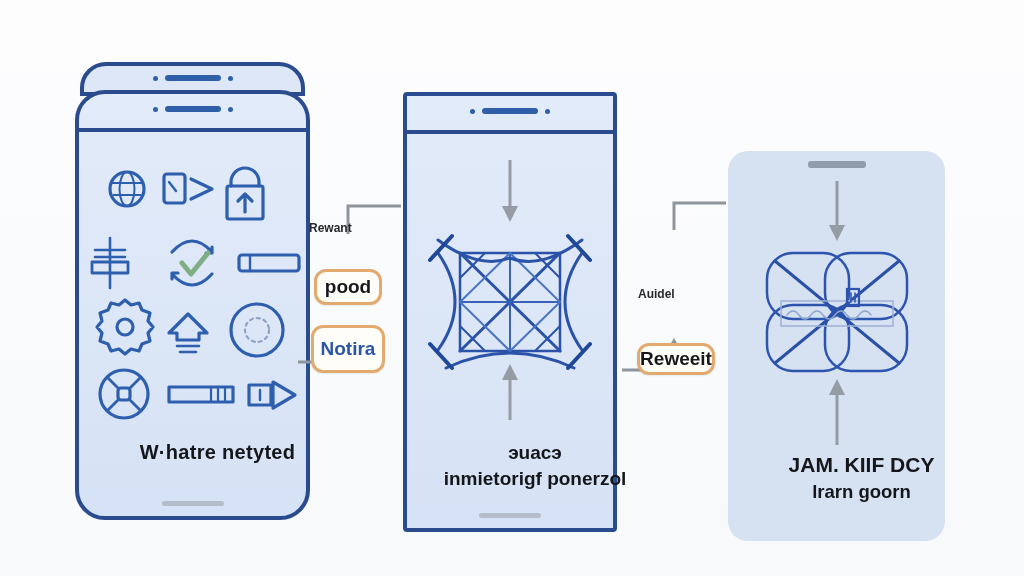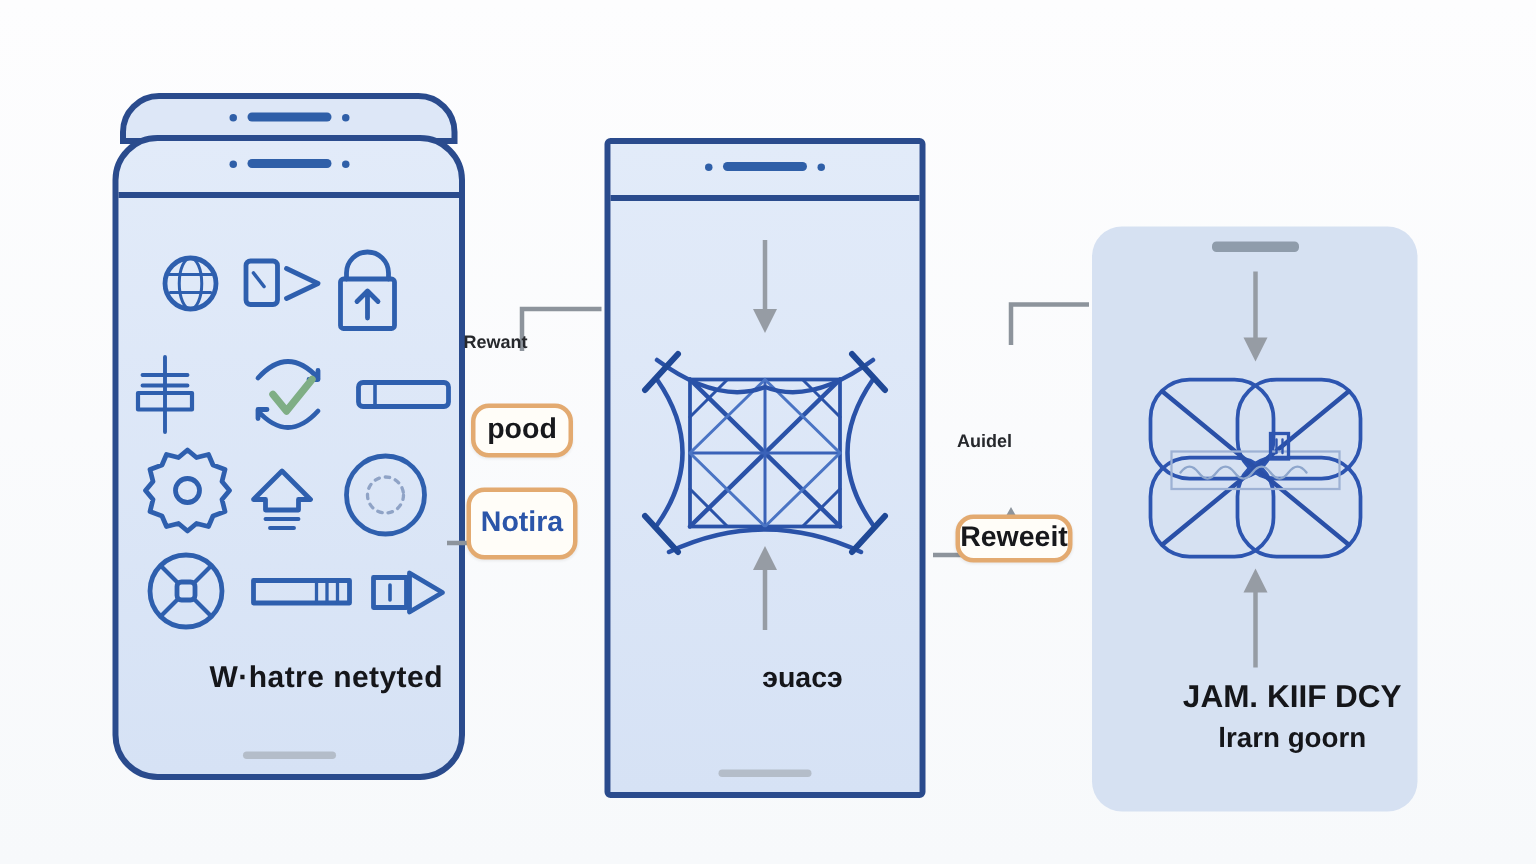--- a/index.html
+++ b/index.html
@@ -163,20 +163,21 @@
       <path d="M6 40 L28 16 M144 16 L166 40 M6 124 L28 148 M144 148 L166 124" stroke="#1f4896" stroke-width="4"></path>
     </svg>
 
     <svg class="abs" style="left:50%;transform:translateX(-50%);top:266px" width="26" height="60" viewBox="0 0 26 60">
       <path d="M13 58 V16" stroke="#969ca4" stroke-width="3" fill="none"></path>
       <polygon points="5,18 21,18 13,2" fill="#969ca4"></polygon>
     </svg>
 
     <div class="caption cap2">
       <div>эuacэ</div>
+      <div>inmietorigf ponerzol</div>
     </div>
     <div class="homebar"></div>
   </div>
 
   <div class="card3">
     <div class="topbar3"></div>
 
     <svg class="abs" style="left:50%;transform:translateX(-50%);top:28px" width="26" height="64" viewBox="0 0 26 64">
       <path d="M13 2 V48" stroke="#969ca4" stroke-width="3" fill="none"></path>
       <polygon points="5,46 21,46 13,62" fill="#969ca4"></polygon>

